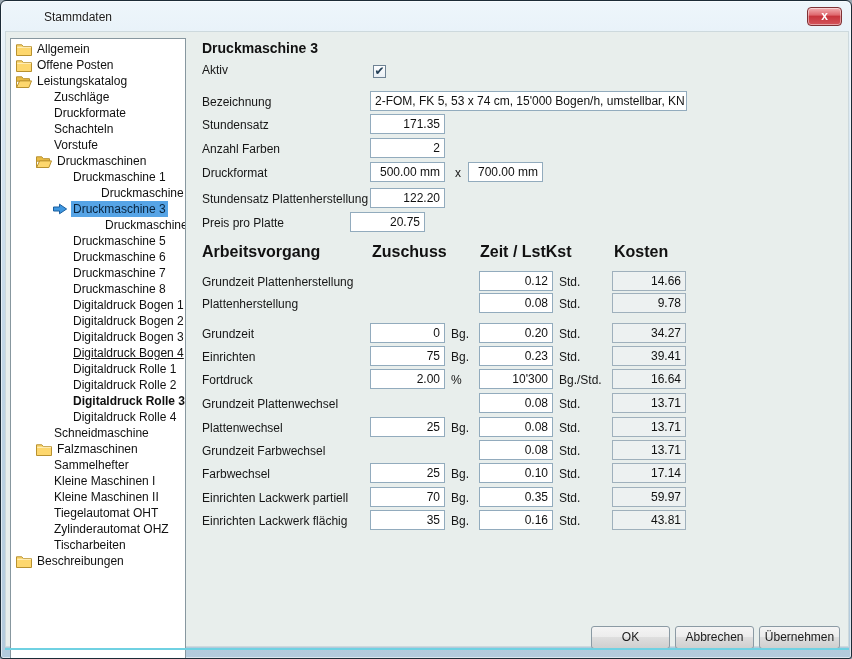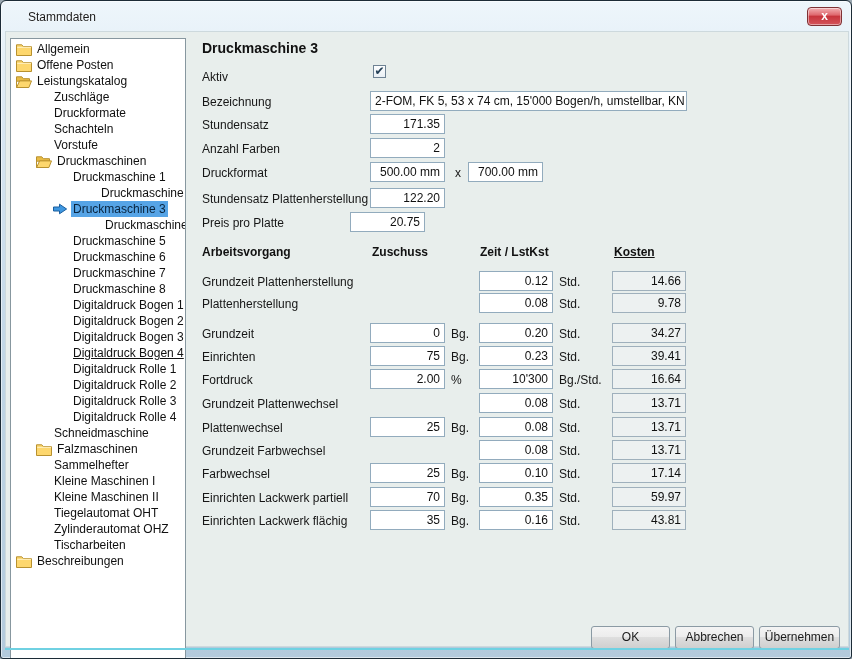--- a/index.html
+++ b/index.html
@@ -4,21 +4,21 @@
 <style>
   html,body{margin:0;padding:0;background:#9aa7b0;font-family:"Liberation Sans","DejaVu Sans",sans-serif;}
   *{box-sizing:border-box;}
   #window{
     position:relative;width:852px;height:659px;
     border:1px solid #1c2b36;border-radius:6px 6px 3px 3px;
     background:linear-gradient(180deg,#eef6fb 0%,#d7e6f2 20%,#bed4e4 60%,#b3cadc 100%);
     box-shadow:inset 0 0 0 1px rgba(255,255,255,.55);
     overflow:hidden;
   }
-  .titlebar{position:absolute;left:1px;top:1px;right:1px;height:29px;border-radius:5px 5px 0 0;text-align:right;}
+  .titlebar{position:absolute;left:17px;top:1px;right:1px;height:29px;border-radius:5px 5px 0 0;text-align:right;}
   .title-text{position:absolute;left:26px;top:8px;font-size:12px;color:#1b1b1b;text-shadow:0 0 3px #fff;}
   .close-btn{
     position:absolute;left:806px;top:6px;width:35px;height:19px;border:1px solid #7e3134;border-radius:4px;
     background:linear-gradient(180deg,#f2b0b3 0%,#e06a70 40%,#c8353d 50%,#d4555b 100%);
     color:#fff;font-size:12px;font-weight:bold;text-align:center;line-height:17px;cursor:pointer;
     box-shadow:inset 0 0 0 1px rgba(255,255,255,.45);
   }
   .content{
     position:absolute;left:4px;top:30px;width:844px;height:616px;
     background:#e8eeec;border:1px solid #cdd9dd;
@@ -31,21 +31,21 @@
   }
   .tree-item{height:16px;line-height:16px;font-size:12px;color:#101010;display:flex;align-items:center;white-space:nowrap;cursor:default;}
   .tree-icon{width:16px;height:13px;margin-right:3px;flex:0 0 auto;display:inline-block;}
   .tree-icon svg{display:block;}
   .tree-label{padding:0 2px;}
   .tree-item.selected .tree-label{background:#56a4e6;color:#08233d;}
   
   .abs{position:absolute;}
   .flabel{font-size:12px;color:#161616;height:16px;line-height:16px;white-space:nowrap;}
   .form-title{font-size:14px;font-weight:bold;color:#111;}
-  .thead{font-size:12px;font-weight:bold;color:#111;height:16px;line-height:16px;}
+  .thead{font-size:16px;font-weight:bold;color:#111;height:16px;line-height:16px;}
   .tb-input{
     position:absolute;height:20px;border:1px solid #92abbd;background:#fff;
     font-size:12px;color:#101010;text-align:right;padding:0 4px;line-height:18px;white-space:nowrap;overflow:hidden;
   }
   .tb-input.left{text-align:left;}
   .ro-field{
     position:absolute;height:20px;border:1px solid #9fb0bc;background:#edf1f1;
     font-size:12px;color:#101010;text-align:right;padding:0 4px;line-height:18px;
   }
   .unit{position:absolute;font-size:12px;color:#161616;height:16px;line-height:16px;white-space:nowrap;}
@@ -180,21 +180,21 @@
     <span class="tree-label">Digitaldruck Bogen 4</span>
   </div>
         <div class="tree-item" style="padding-left: 60px;">
 
     <span class="tree-label">Digitaldruck Rolle 1</span>
   </div>
         <div class="tree-item" style="padding-left: 60px;">
 
     <span class="tree-label">Digitaldruck Rolle 2</span>
   </div>
-        <div class="tree-item" style="padding-left: 60px;">
+        <div class="tree-item" style="padding-left: 60px; font-weight: bold;">
 
     <span class="tree-label">Digitaldruck Rolle 3</span>
   </div>
         <div class="tree-item" style="padding-left: 60px;">
 
     <span class="tree-label">Digitaldruck Rolle 4</span>
   </div>
         <div class="tree-item" style="padding-left: 41px;">
 
     <span class="tree-label">Schneidmaschine</span>
@@ -313,29 +313,29 @@
         <div class="abs flabel" style="left: 196px; top: 481px;">Einrichten Lackwerk flächig</div>
         <div class="tb-input" style="left: 364px; top: 478px; width: 75px;">35</div>
         <div class="unit" style="left: 445px; top: 481px;">Bg.</div>
         <div class="tb-input" style="left: 473px; top: 478px; width: 74px;">0.16</div>
         <div class="unit" style="left: 553px; top: 481px;">Std.</div>
         <div class="ro-field" style="left: 606px; top: 478px; width: 74px;">43.81</div>
       </div>
 
     <div class="abs form-title" style="left:196px;top:8px;">Druckmaschine 3</div>
 
-    <div class="abs flabel" style="left:196px;top:37px;">Aktiv</div>
+    <div class="abs flabel" style="left:196px;top:30px;">Aktiv</div>
     <div class="checkbox" style="left:367px;top:33px;">
       <span>✔</span>
     </div>
 
     <div class="abs thead" style="left:196px;top:212px;">Arbeitsvorgang</div>
     <div class="abs thead" style="left:366px;top:212px;">Zuschuss</div>
     <div class="abs thead" style="left:474px;top:212px;">Zeit / LstKst</div>
-    <div class="abs thead" style="left:608px;top:212px;text-decoration:underline;">Kosten</div>
+    <div class="abs thead" style="left:608px;top:212px;">Kosten</div>
 
     <div id="buttons-layer">
         <div class="btn" style="left: 585px; top: 594px; width: 79px;">OK</div>
         <div class="btn" style="left: 669px; top: 594px; width: 79px;">Abbrechen</div>
         <div class="btn" style="left: 753px; top: 594px; width: 81px;">Übernehmen</div>
       </div>
   </div>
 
   <div class="accent-line"></div>
 </div>

